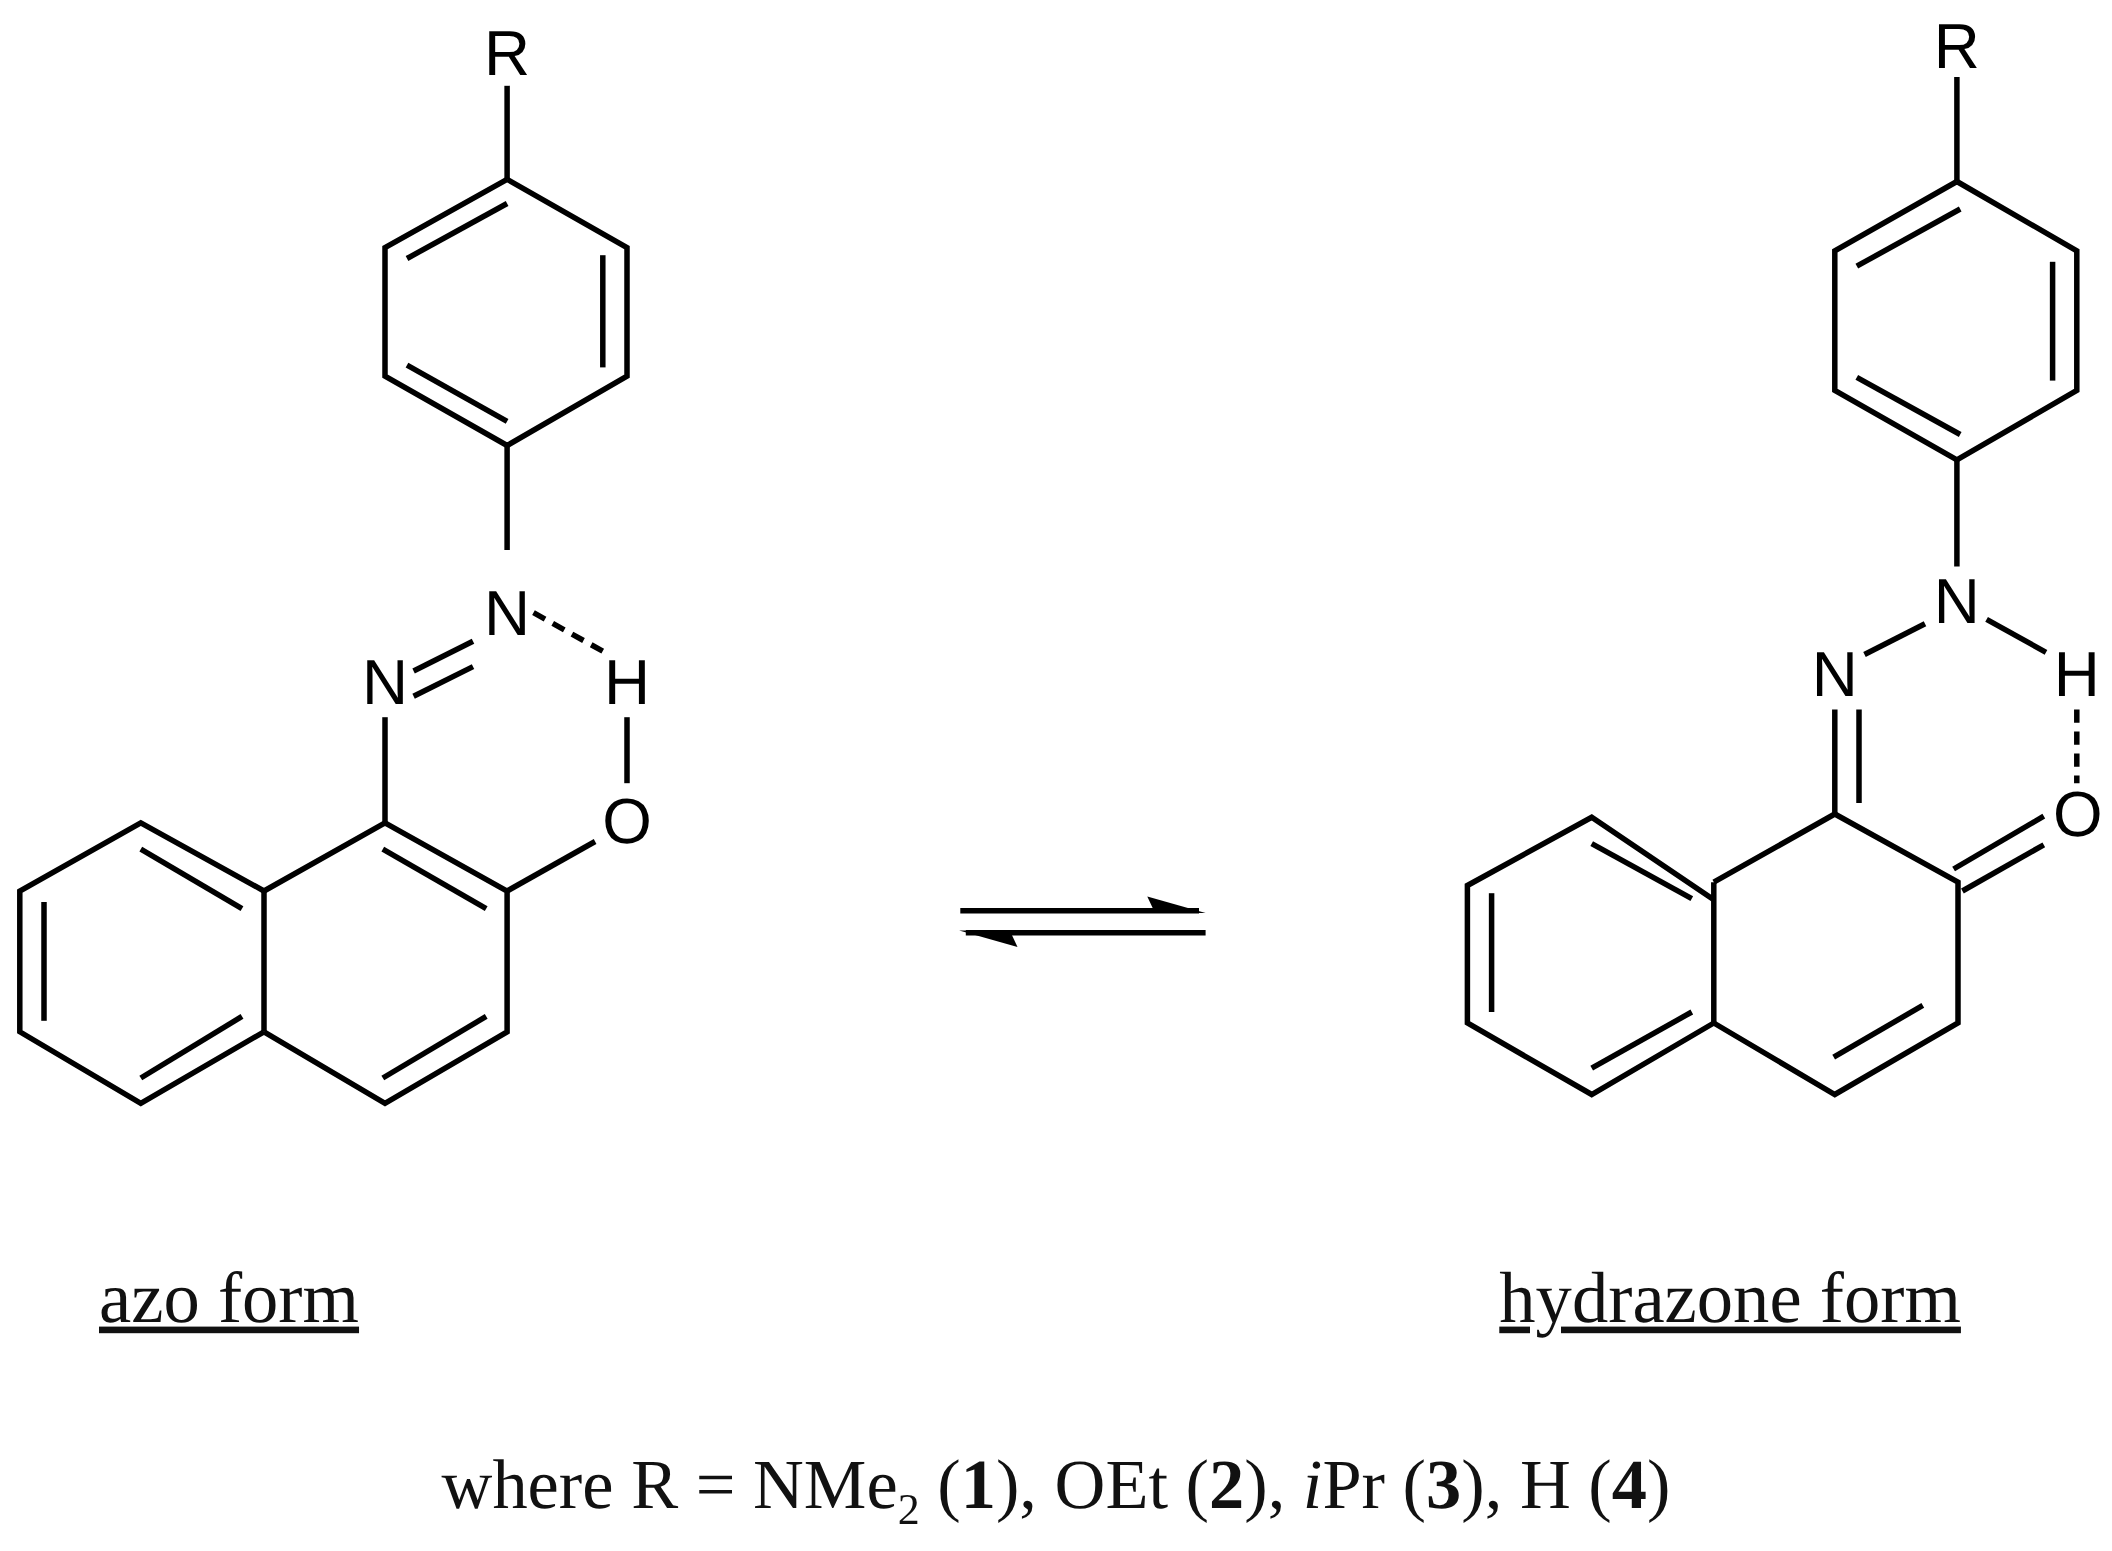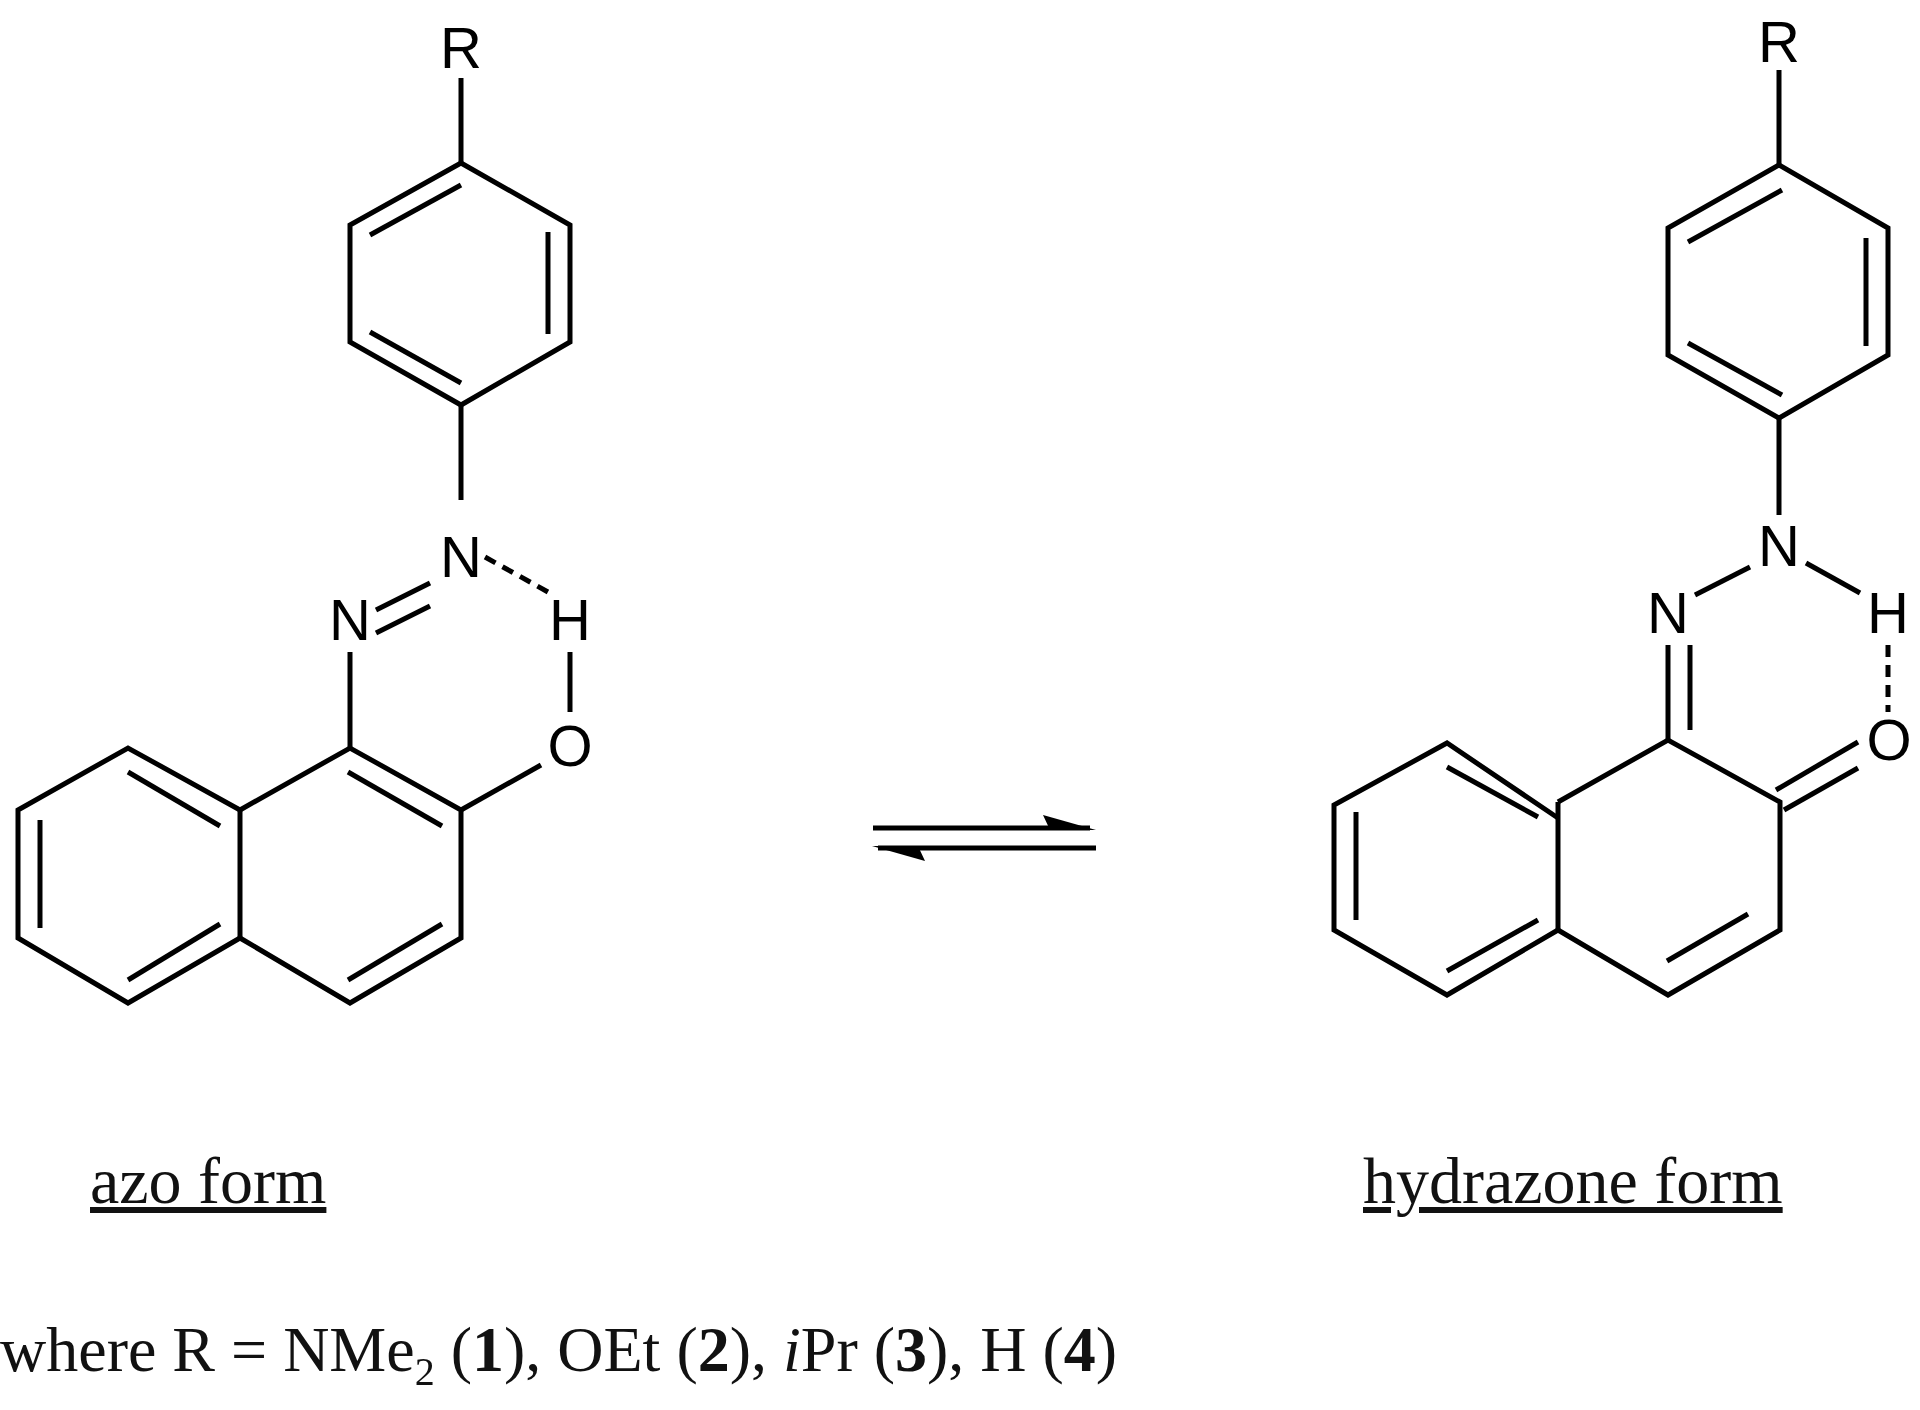--- a/index.html
+++ b/index.html
@@ -2,21 +2,21 @@
 <html><head>
 <meta charset="utf-8">
 <style>
   html, body { margin: 0; padding: 0; background: #ffffff; }
   body { width: 1920px; height: 1410px; position: relative; overflow: hidden; }
   #scheme { position: absolute; left: 0; top: 0; width: 1920px; height: 1410px; }
   .bond { stroke: #000; stroke-width: 5; stroke-linecap: butt; fill: none; }
   .hbond { stroke: #000; stroke-width: 5; stroke-dasharray: 12 8; fill: none; }
   .atom { font-family: "Liberation Sans", "DejaVu Sans", sans-serif; font-size: 58px; fill: #000; text-anchor: middle; }
   .label { position: absolute; font-family: "Liberation Serif", "DejaVu Serif", serif; font-size: 66px; color: #111; white-space: nowrap; line-height: 1; text-decoration: underline; }
-  .caption { position: absolute; left: 0; width: 1920px; top: 1318px; text-align: left; font-family: "Liberation Serif", "DejaVu Serif", serif; font-size: 64px; color: #111; line-height: 1; white-space: nowrap; }
+  .caption { position: absolute; left: 0; width: 1920px; top: 1318px; text-align: center; font-family: "Liberation Serif", "DejaVu Serif", serif; font-size: 64px; color: #111; line-height: 1; white-space: nowrap; }
   .caption b { font-weight: bold; }
   .caption i { font-style: italic; }
   .caption sub { font-size: 40px; vertical-align: -14px; line-height: 0; }
   .arrow { fill: #000; }
 </style>
 </head>
 <body>
 
 <svg id="scheme" viewBox="0 0 1920 1410" xmlns="http://www.w3.org/2000/svg">
 

